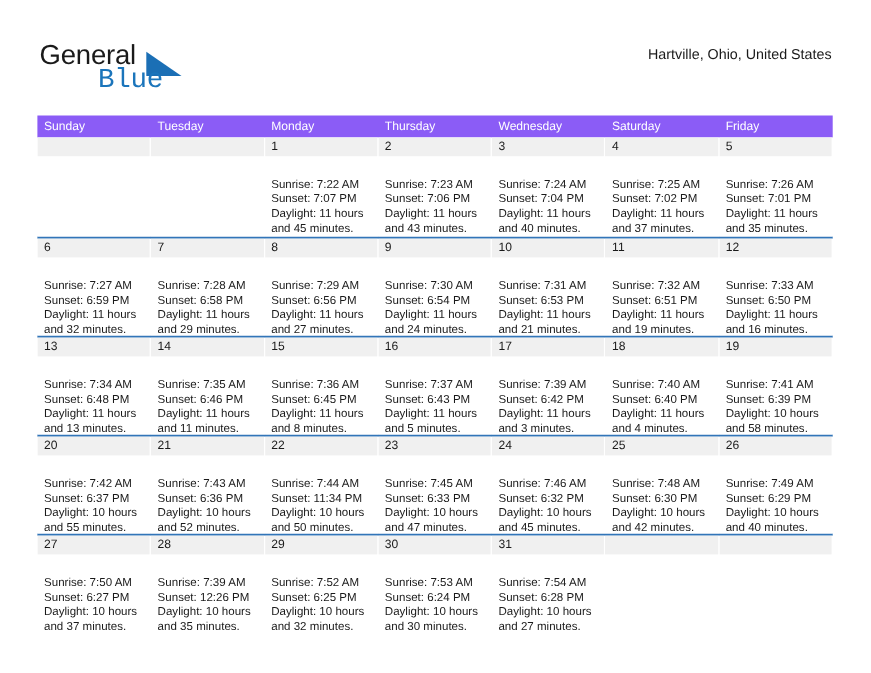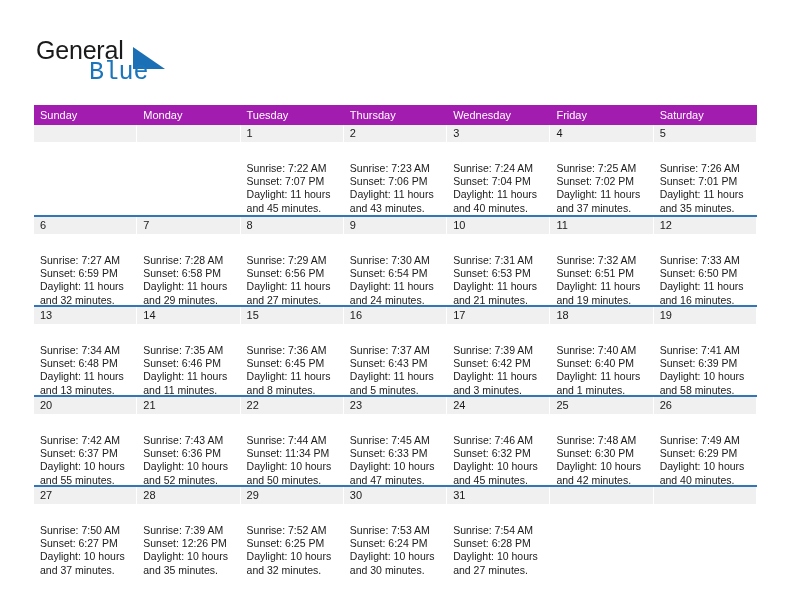--- a/index.html
+++ b/index.html
@@ -81,21 +81,21 @@
 
   
   .calendar {
     position: absolute;
     left: 34px;
     top: 105px;
     width: 723px;
   }
   .cal-head {
     display: flex;
-    background: #a21caf;
+    background: #8b5cf6;
     height: 20px;
   }
   .cal-head .hcell {
     flex: 1 1 0;
     font-size: 11px;
     color: #ffffff;
     line-height: 20px;
     padding-left: 6px;
     box-sizing: border-box;
     overflow: hidden;
@@ -147,33 +147,34 @@
 
 <div class="page-header">
 
   <div class="brand">
     <span class="brand-general">General</span>
     <span class="brand-triangle"></span>
     <span class="brand-blue">Blue</span>
   </div>
 
   <div class="title-block">
+    <div class="cal-subtitle">Hartville, Ohio, United States</div>
   </div>
 
 </div>
 
 <div class="calendar">
   <div class="cal-head">
       <div class="hcell">Sunday</div>
+      <div class="hcell">Tuesday</div>
       <div class="hcell">Monday</div>
-      <div class="hcell">Tuesday</div>
       <div class="hcell">Thursday</div>
       <div class="hcell">Wednesday</div>
+      <div class="hcell">Saturday</div>
       <div class="hcell">Friday</div>
-      <div class="hcell">Saturday</div>
     </div>
   <div id="weeks-container">
       <div class="week first">
         <div class="daycell empty">
           <div class="daynum-band">
             <div class="daynum"></div>
           </div>
           <div class="details">
             <div class="line"></div>
             <div class="line"></div>
@@ -384,21 +385,21 @@
           </div>
         </div>
         <div class="daycell">
           <div class="daynum-band">
             <div class="daynum">18</div>
           </div>
           <div class="details">
             <div class="line">Sunrise: 7:40 AM</div>
             <div class="line">Sunset: 6:40 PM</div>
             <div class="line">Daylight: 11 hours</div>
-            <div class="line">and 1 minutes.</div>
+            <div class="line">and 4 minutes.</div>
           </div>
         </div>
         <div class="daycell">
           <div class="daynum-band">
             <div class="daynum">19</div>
           </div>
           <div class="details">
             <div class="line">Sunrise: 7:41 AM</div>
             <div class="line">Sunset: 6:39 PM</div>
             <div class="line">Daylight: 10 hours</div>

